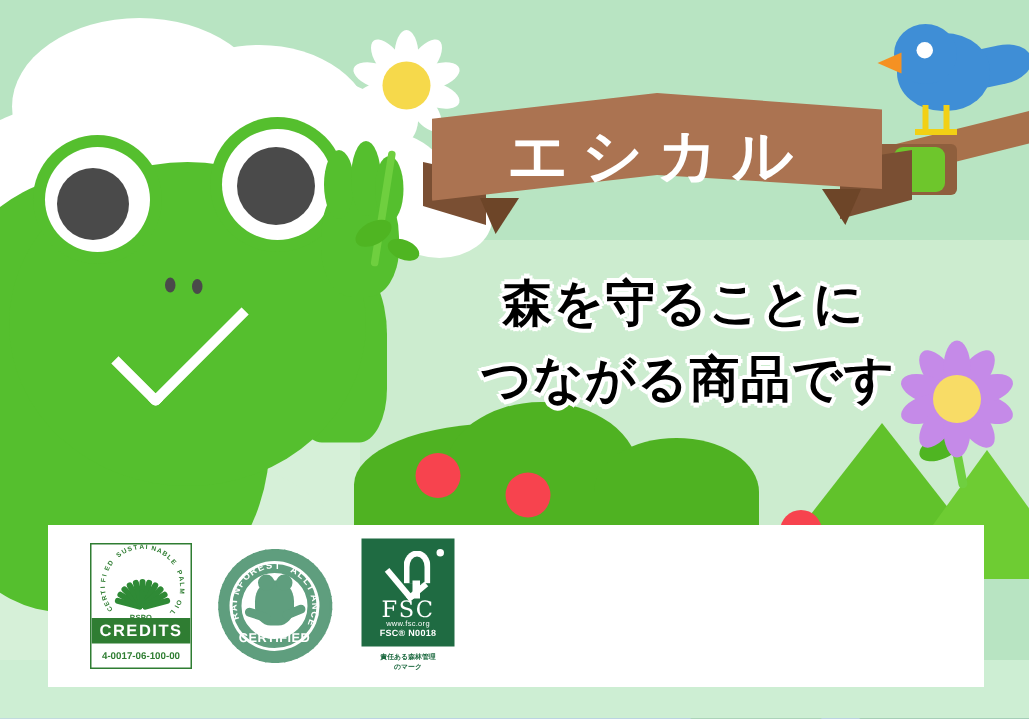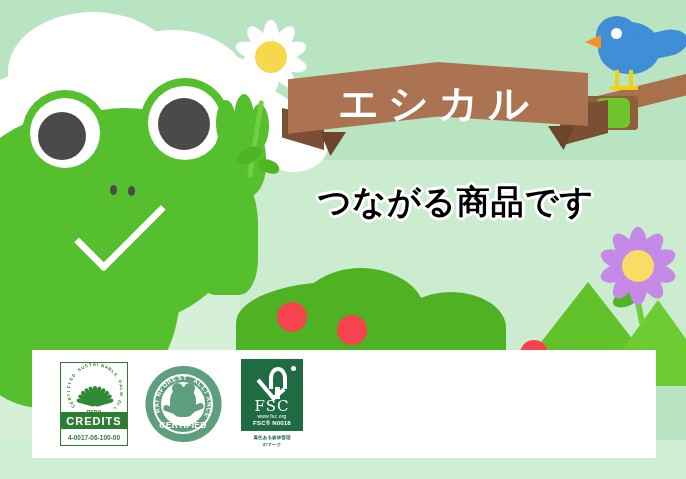--- a/index.html
+++ b/index.html
@@ -488,21 +488,22 @@
   </div>
 
   <div class="ribbon-tail rt-l"></div>
   <div class="ribbon-tail rt-r"></div>
   <div class="ribbon"></div>
   <div class="ribbon-fold rf-l"></div>
   <div class="ribbon-fold rf-r"></div>
   <div class="ribbon-text">エシカル</div>
 
   <div class="headline">
-    <div class="l1">つながる商品です</div>
+    <div class="l1">森を守ることに</div>
+    <div class="l2">つながる商品です</div>
   </div>
 
   <div class="bot-tri bt1"></div>
   <div class="bot-tri bt2"></div>
   <div class="bot-tri bt3"></div>
   <div class="band-bottom"></div>
 
   <div class="panel">
 
     <div class="logos">

